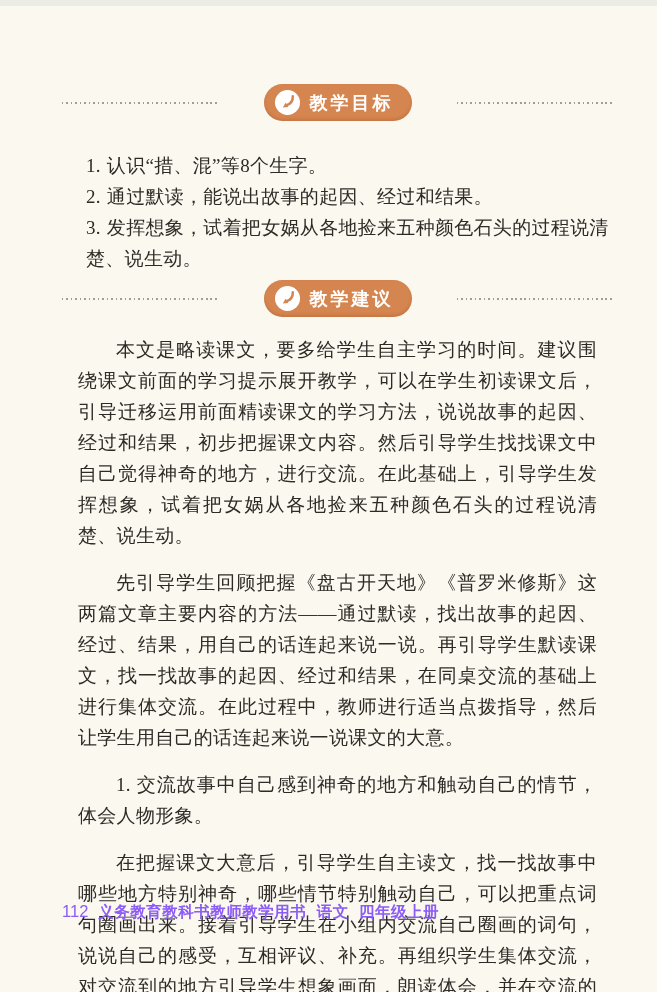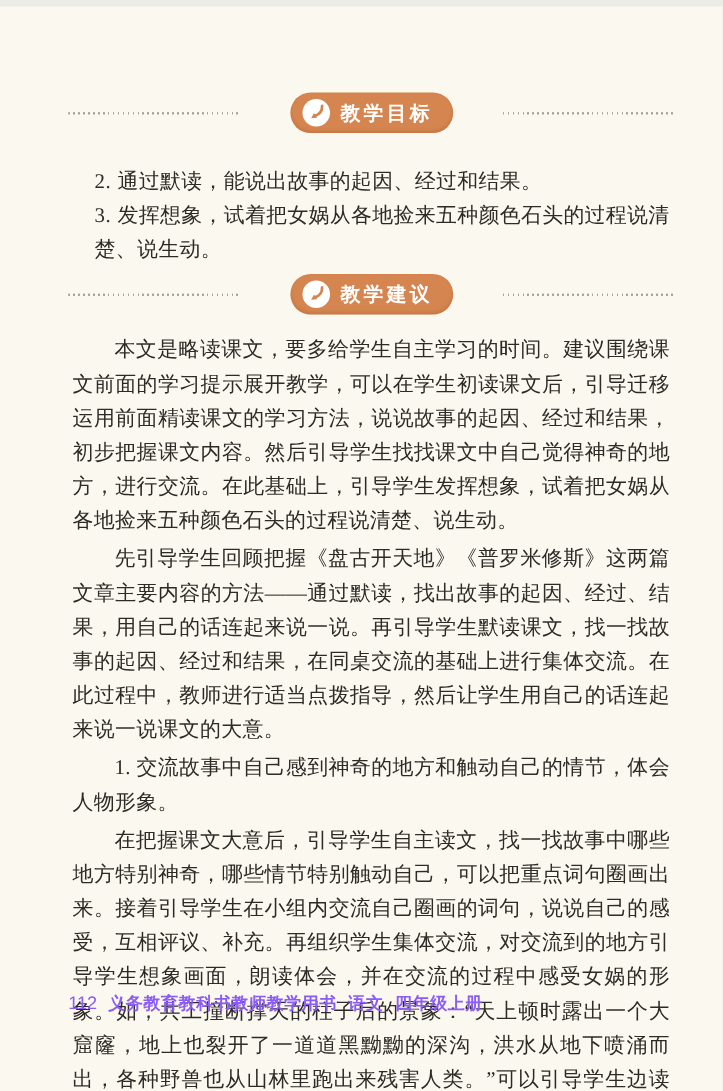--- a/index.html
+++ b/index.html
@@ -39,21 +39,21 @@
     font-weight:bold;color:#ffffff;font-size:18px;letter-spacing:3px;
     white-space:nowrap;
   }
   .objectives-list{margin:29px 0 0 24px;}
   .obj-item{
     margin:0;font-size:19px;line-height:31px;letter-spacing:.3px;
   }
   .obj-num{margin-right:6px;}
   .suggestion-body{margin-top:17px;}
   .suggestion-body p{
-    margin:4px;font-size:19px;line-height:31px;letter-spacing:.3px;
+    margin:16px;font-size:19px;line-height:31px;letter-spacing:.3px;
     text-indent:2em;text-align:justify;
   }
   .sec-objectives .section-header{margin-top:84px;}
   .sec-suggestions .section-header{margin-top:6px;}
   .page-footer{
     position:absolute;left:62px;top:902px;
     display:flex;align-items:baseline;gap:10px;white-space:nowrap;
   }
   .page-num{
     font-family:"Liberation Sans","DejaVu Sans",sans-serif;
@@ -81,20 +81,21 @@
               <circle cx="14" cy="14" r="13" fill="#ffffff"></circle>
               <path d="M19.5 7.5 C 19.7 12.3, 17.6 15.4, 12.8 16.9" fill="none" stroke="#d5854f" stroke-width="2.6" stroke-linecap="round"></path>
               <polygon points="9.2,19.2 14.8,18.6 11.9,14.3" fill="#d5854f"></polygon>
             </svg>
           </span>
           <span class="badge-label">教学目标</span>
         </div>
         <div class="dotted"></div>
       </div>
       <div class="objectives-list" id="objectives-list">
+          <p class="obj-item"><span class="obj-num">1.</span><span>认识“措、混”等8个生字。</span></p>
           <p class="obj-item"><span class="obj-num">2.</span><span>通过默读，能说出故事的起因、经过和结果。</span></p>
           <p class="obj-item"><span class="obj-num">3.</span><span>发挥想象，试着把女娲从各地捡来五种颜色石头的过程说清楚、说生动。</span></p>
         </div>
     </section>
 
     <section class="sec-suggestions">
       <div class="section-header">
         <div class="dotted"></div>
         <div class="badge">
           <span class="badge-icon">

